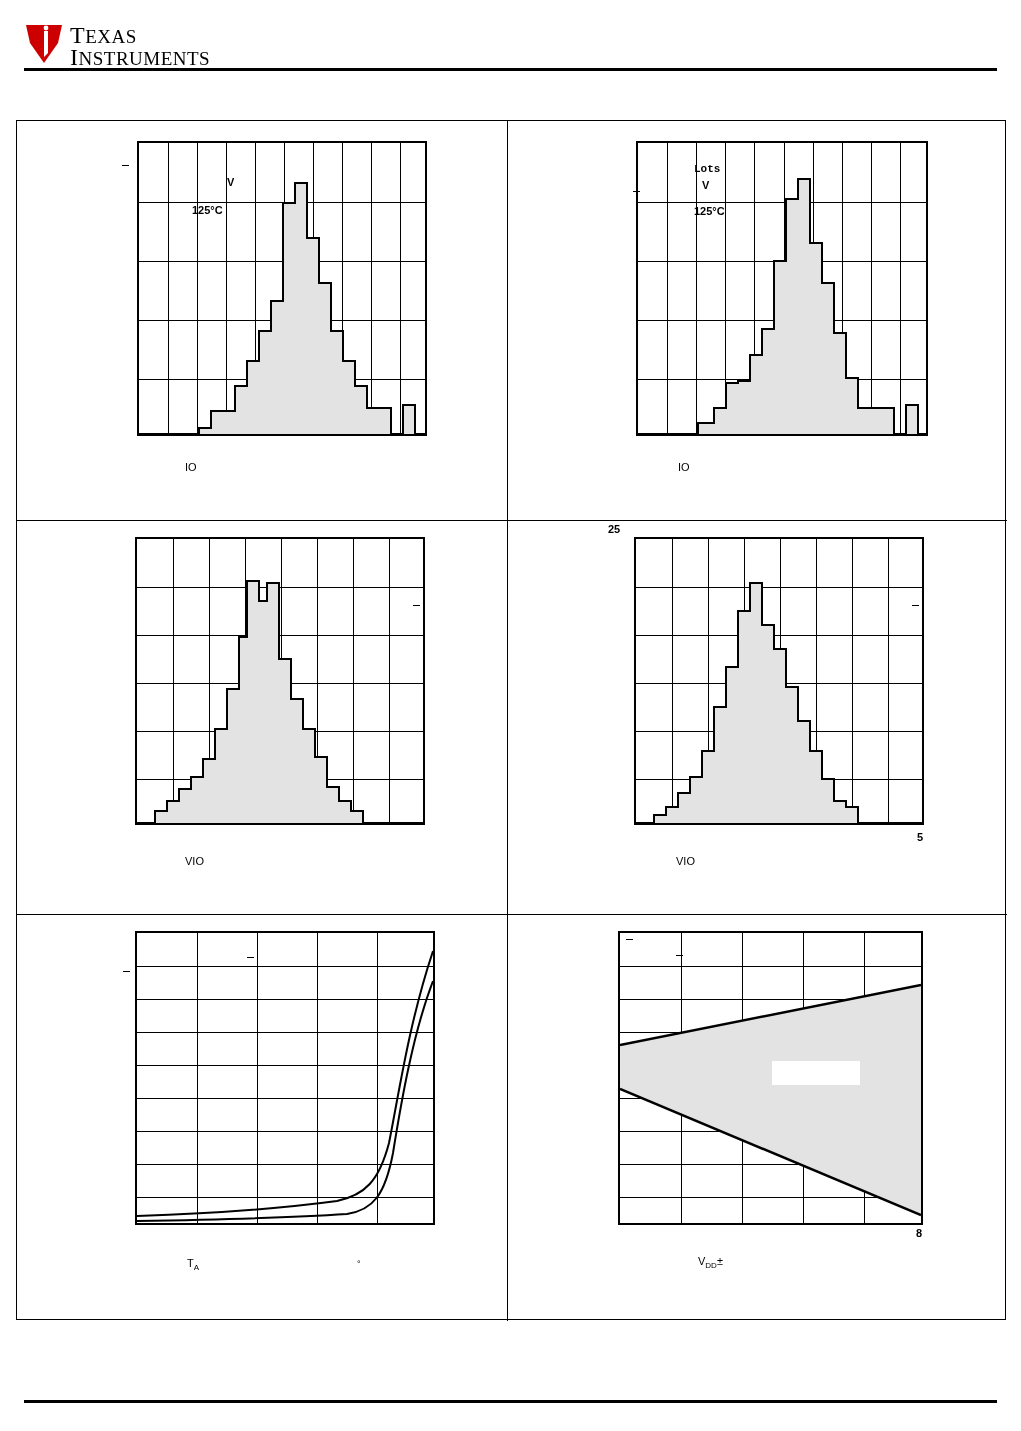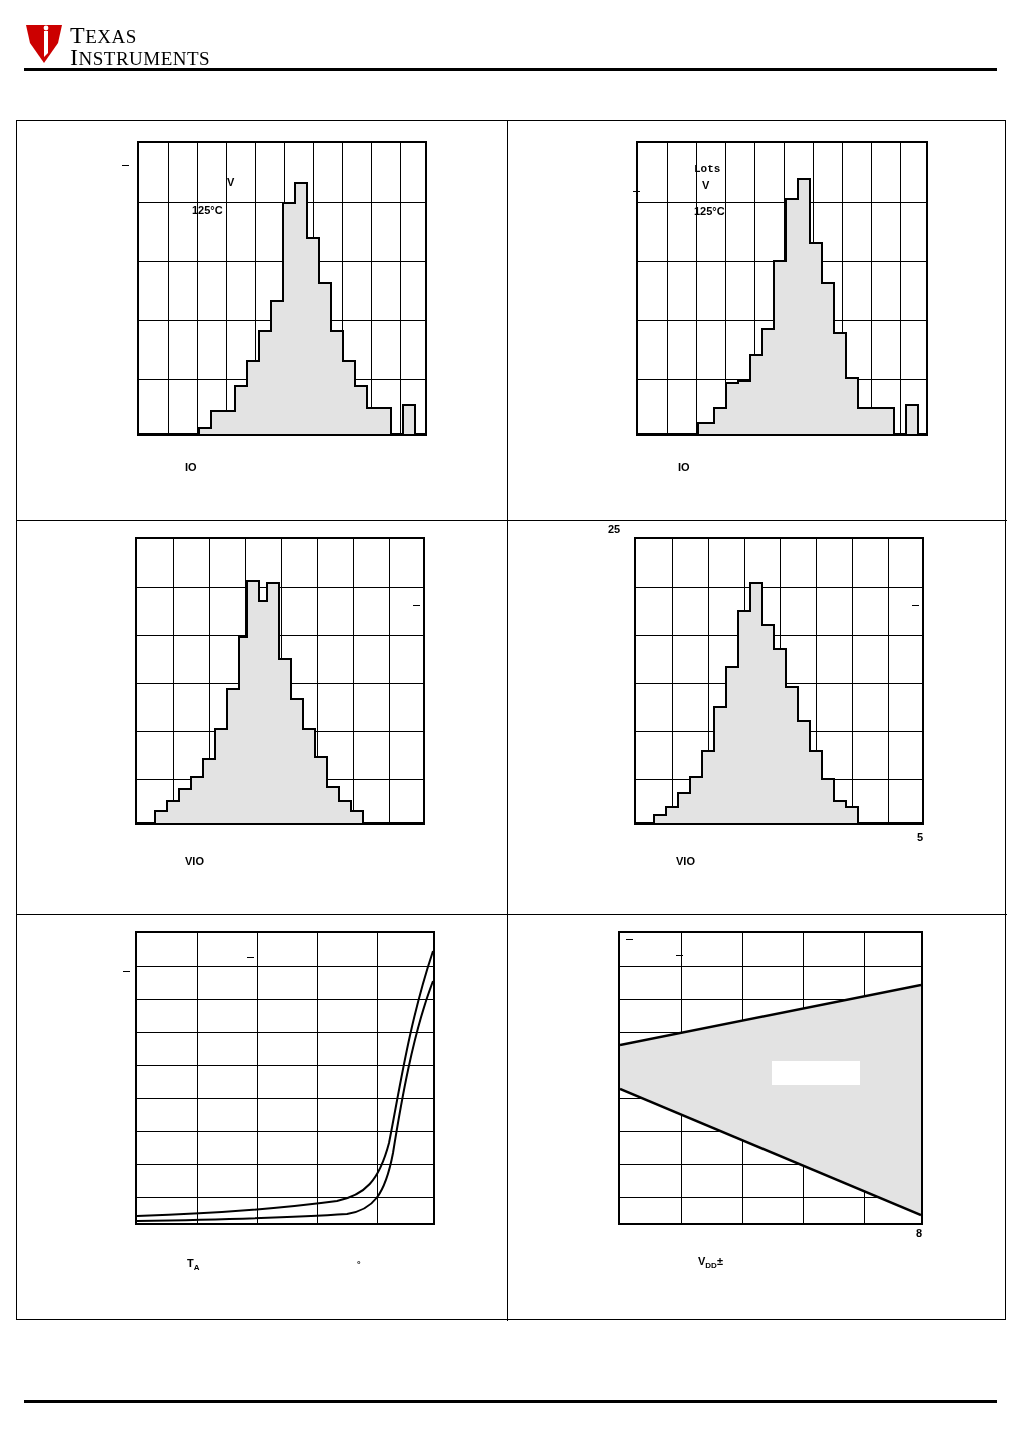--- a/index.html
+++ b/index.html
@@ -61,21 +61,21 @@
     border:2px solid #000;
     box-sizing:border-box;
     background:#fff;
   }
   .gl{position:absolute;background:#000;}
   .gl-v{width:1px;top:0;bottom:0;}
   .gl-h{height:1px;left:0;right:0;}
 
   .axis-label{
     position:absolute;
-    font-size:11px;font-weight:bold;
+    font-size:11px;font-weight:normal;
     white-space:nowrap;
   }
   .tiny{font-size:9px;}
   .sub{font-size:8px;vertical-align:sub;}
   .note{
     position:absolute;font-size:11px;font-weight:bold;white-space:nowrap;
   }
   .tickval{position:absolute;font-size:11px;font-weight:bold;}
   .dash{position:absolute;width:7px;height:1px;background:#000;}
   .svgbox{position:absolute;left:0;top:0;}

